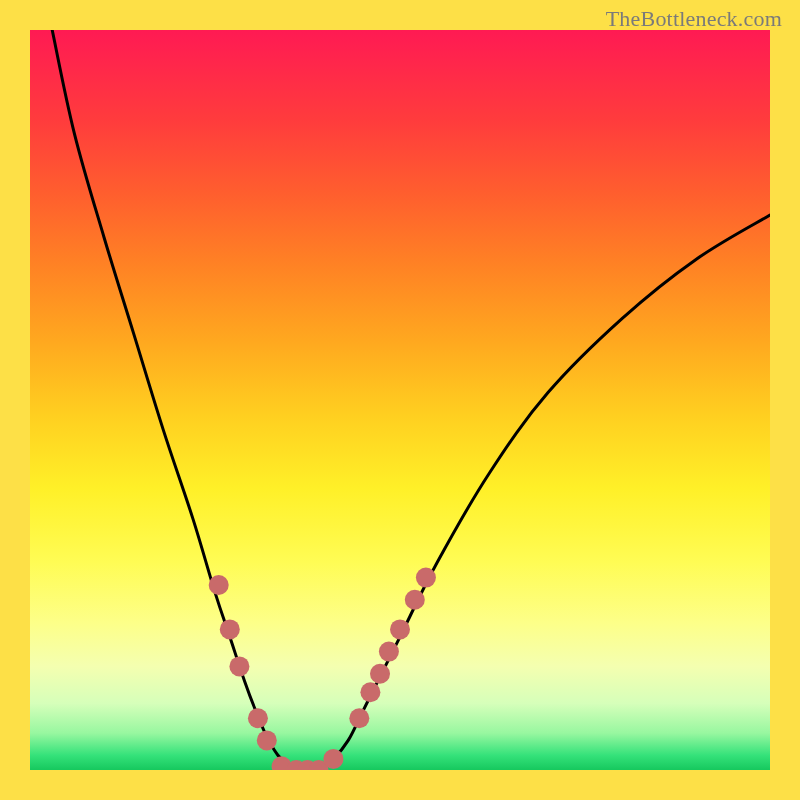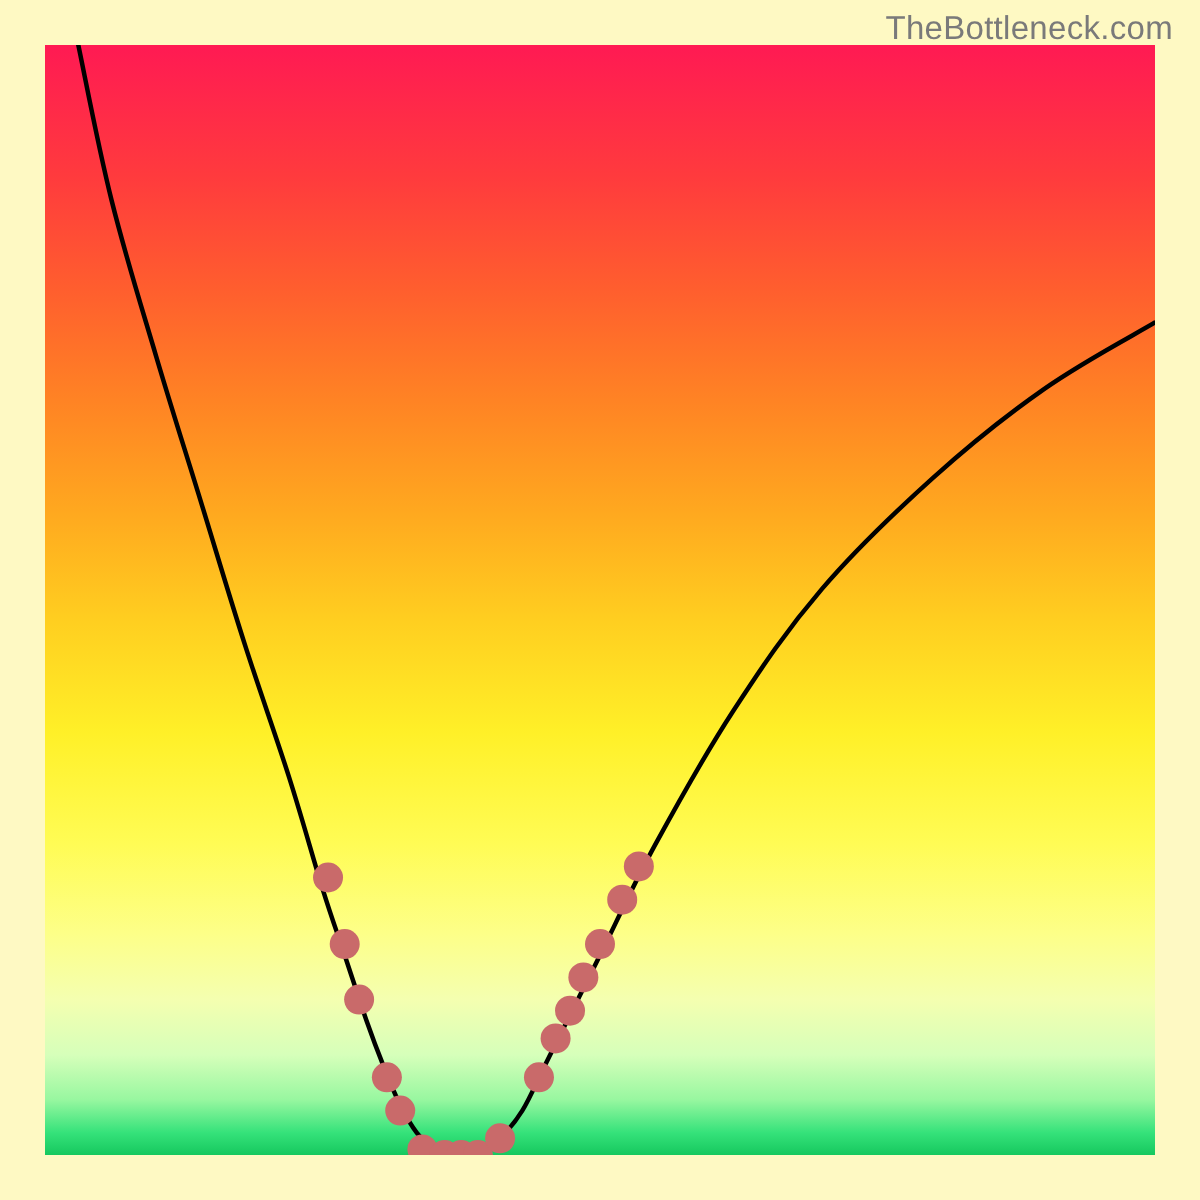--- a/index.html
+++ b/index.html
@@ -8,21 +8,22 @@
     width: 800px;
     height: 800px;
     overflow: hidden;
     background: #000;
     font-family: Arial, Helvetica, sans-serif;
   }
   .frame {
     position: relative;
     width: 800px;
     height: 800px;
-    background: #fef9c3;
+    background: #fde047;
+    font-family: Liberation Serif, serif;
   }
   .plot-area {
     position: absolute;
     left: 30px;
     top: 30px;
     width: 740px;
     height: 740px;
     background: linear-gradient(
       to bottom,
       #ff1a53 0%,

